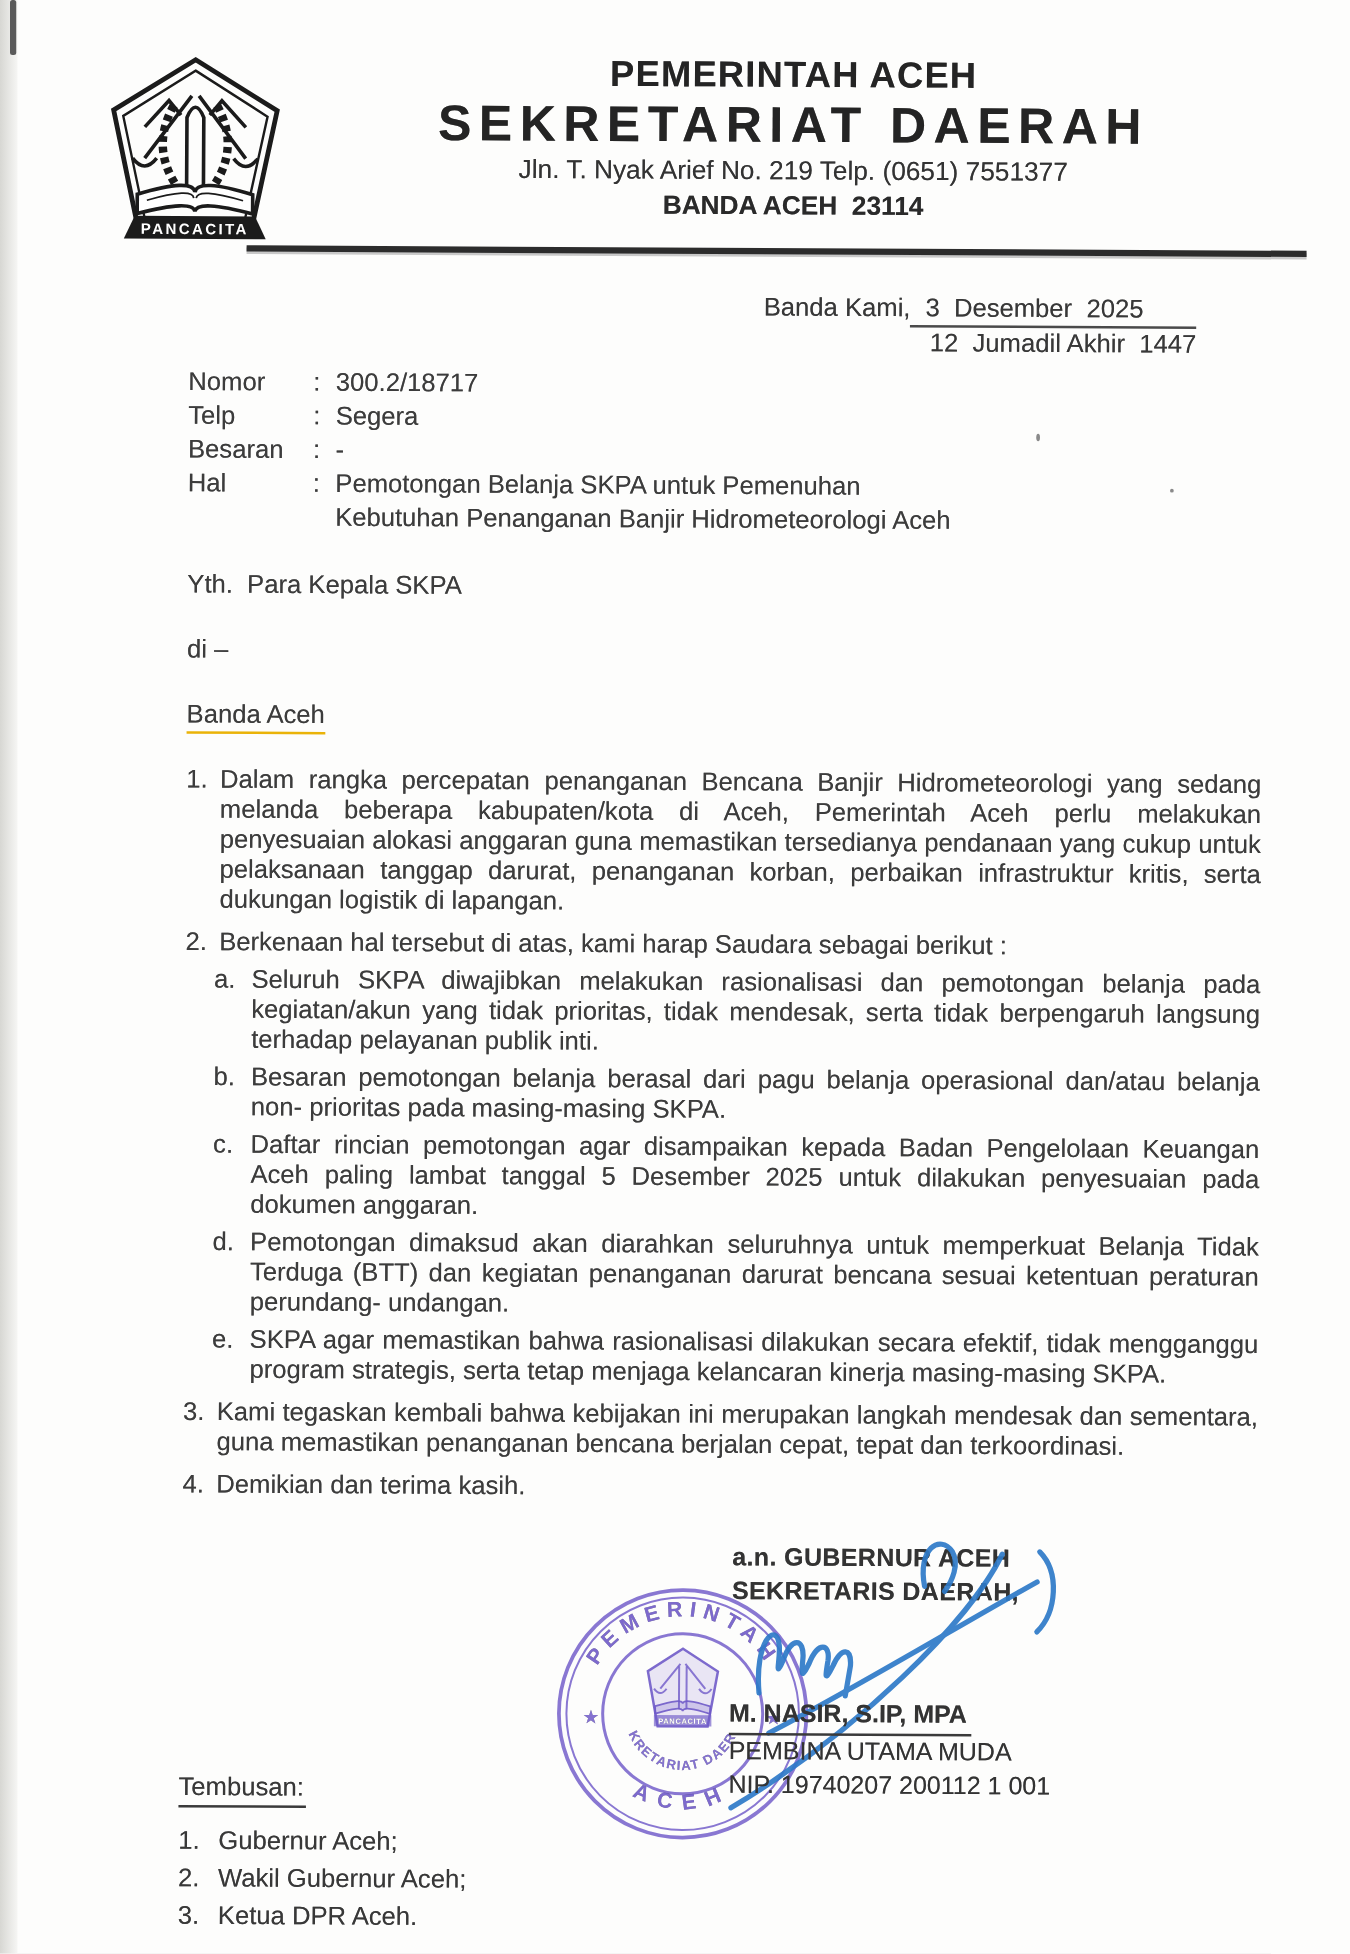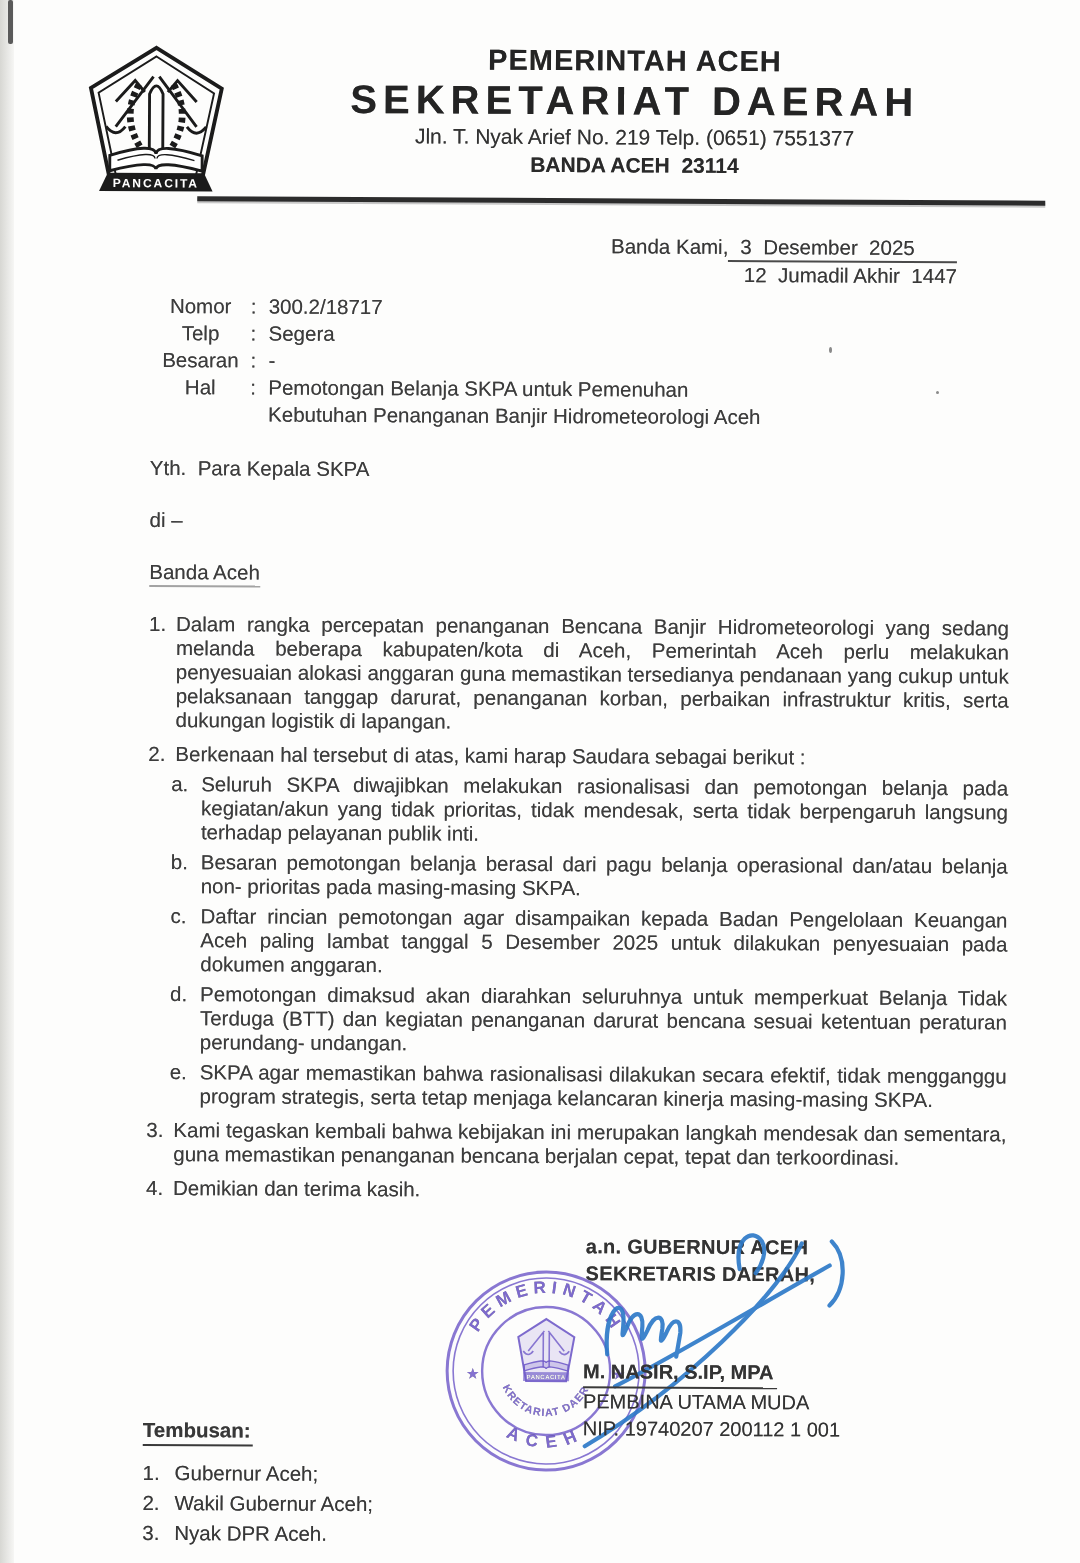--- a/index.html
+++ b/index.html
@@ -26,50 +26,50 @@
   .rule{height:5px;background:#2c2c2c;margin:2px 34px 0 198px;box-shadow:0 2px 0 rgba(44,44,44,.25);}
 
   
   .dateline{margin:30px 0 0 612px;font-size:20.5px;line-height:25px;color:#383838;}
   .dl-date{border-bottom:2px solid #4a4a4a;padding:0 42px 2px 12px;}
   .dl2{margin-left:133px;margin-top:3px;}
 
   
   .meta{margin:8px 68px 0 152px;font-size:20.5px;line-height:27px;}
   .mrow{display:flex;align-items:flex-start;}
-  .mlabel{width:100px;flex:none;text-align:center;}
+  .mlabel{width:100px;flex:none;}
   .mcolon{width:18px;flex:none;}
   .mval{flex:1;}
 
   
   .addressee{margin:28px 68px 0 152px;font-size:20.5px;line-height:25px;}
   .addressee .a2{margin-top:27px;}
   .addressee .a3{margin-top:27px;}
-  .u-city{border-bottom:2px solid #a3a3a3;padding-bottom:2px;}
+  .u-city{border-bottom:2px solid #eab308;padding-bottom:2px;}
 
   
   .body{margin:28px 68px 0 152px;font-size:20.5px;line-height:24px;text-align:justify;}
   .bitem{display:flex;margin-top:10px;}
   .bitem:first-child{margin-top:0;}
   .bnum{width:27px;flex:none;}
   .btext{flex:1;}
   .subs{margin-left:23px;}
   .sitem{display:flex;margin-top:6px;}
   .snum{width:30px;flex:none;}
   .stext{flex:1;}
 
   
   .footer{position:absolute;inset:0;pointer-events:none;}
   .behalf{position:absolute;left:592px;top:1233px;font-size:20px;line-height:27px;color:#333;font-weight:bold;letter-spacing:.3px;}
   .stamp{position:absolute;left:448px;top:1266px;width:210px;height:210px;}
   .ink{position:absolute;left:538px;top:1220px;width:324px;height:246px;}
   .nameblock{position:absolute;left:590px;top:1358px;font-size:20px;line-height:27px;color:#333;}
   .signame{font-weight:bold;border-bottom:2.5px solid #3a3a3a;display:inline-block;padding:0 4px 1px 0;}
   .cc{position:absolute;left:150px;top:1420px;font-size:20.5px;color:#383838;}
-  .cc-head{font-weight:bold;border-bottom:2.5px solid #3a3a3a;display:inline-block;padding:0 2px 2px 0;}
+  .cc-head{font-weight:normal;border-bottom:2.5px solid #3a3a3a;display:inline-block;padding:0 2px 2px 0;}
   .cc-list{margin-top:12px;line-height:30px;}
   .ccrow{display:flex;}
   .ccnum{width:32px;flex:none;}
 
   .speck{position:absolute;background:#8a8a8a;border-radius:50%;}
   .speck.s1{left:829px;top:347px;width:3px;height:6px;}
   .speck.s2{left:936px;top:391px;width:3px;height:3px;}
 </style>
 </head>
 <body>
@@ -249,20 +249,20 @@
           <div class="ccrow">
             <span class="ccnum">1.</span>
             <span>Gubernur Aceh;</span>
           </div>
           <div class="ccrow">
             <span class="ccnum">2.</span>
             <span>Wakil Gubernur Aceh;</span>
           </div>
           <div class="ccrow">
             <span class="ccnum">3.</span>
-            <span>Nyak DPR Aceh.</span>
+            <span>Ketua DPR Aceh.</span>
           </div>
         </div>
       </div>
 
     </div>
   </div>
 </div>
 
 </body></html>

